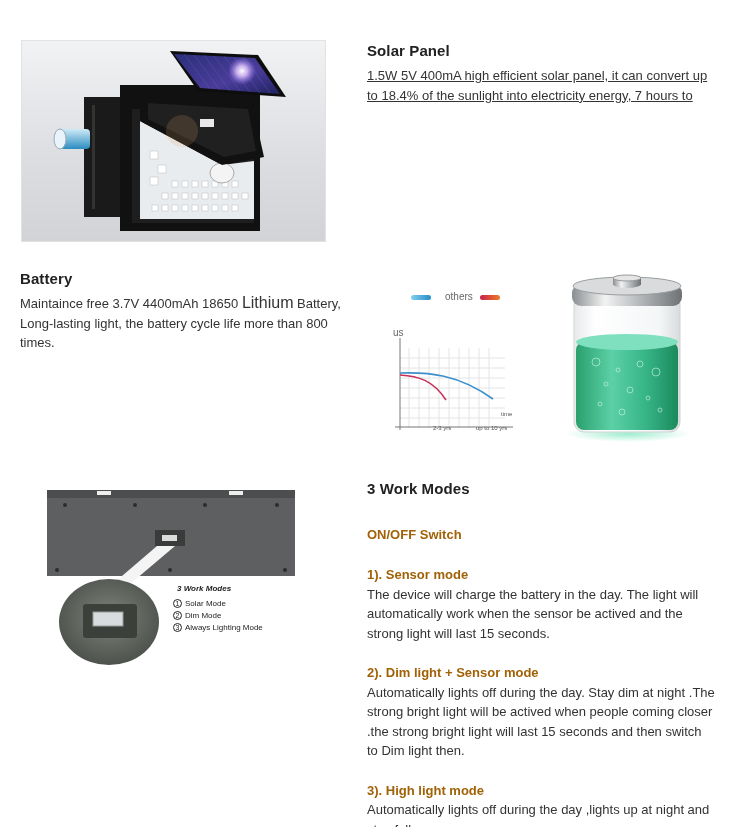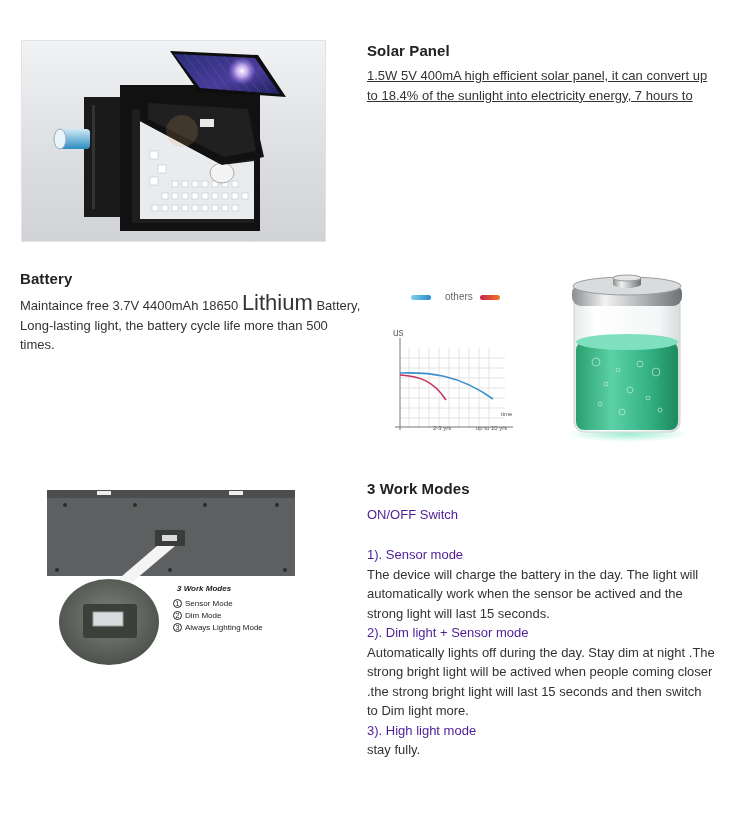--- a/index.html
+++ b/index.html
@@ -1,22 +1,22 @@
 <!DOCTYPE html>
 <html><head>
 <meta charset="utf-8">
 <style>
   * { box-sizing: border-box; margin: 0; padding: 0; }
   html, body { width: 750px; height: 827px; background: #ffffff; overflow: hidden; }
   body { position: relative; font-family: "Liberation Sans", "DejaVu Sans", sans-serif; color: #333333; }
   .abs { position: absolute; }
   .h2 { font-size: 15px; font-weight: bold; color: #222222; letter-spacing: 0.1px; }
   .p { font-size: 13px; line-height: 19.5px; color: #333333; }
-  .sub { font-size: 13px; font-weight: normal; color: #4c1d95; line-height: 19.5px; }
-  .big { font-size: 22px; }
+  .sub { font-size: 13px; font-weight: bold; color: #a16207; line-height: 19.5px; margin-top: 20px; }
+  .big { font-size: 16px; }
 
   
   .solar-img { left: 21px; top: 40px; width: 305px; height: 202px; background: linear-gradient(180deg,#f1f2f4 0%, #dcdde0 60%, #d2d3d6 100%); border: 1px solid #e2e2e2; overflow: hidden; }
 
   
   .chart { left: 383px; top: 285px; width: 142px; height: 160px; }
 
   
   .bat { left: 560px; top: 272px; width: 140px; height: 170px; }
 
@@ -111,21 +111,21 @@
 
 <div class="abs h2" style="left:367px; top:42px;">Solar Panel</div>
 <div class="abs p" style="left:367px; top:66px; width:360px;text-decoration:underline;">
   <div>1.5W 5V 400mA high efficient solar panel, it can convert up</div>
   <div>to 18.4% of the sunlight into electricity energy, 7 hours to</div>
 </div>
 
 <div class="abs h2" style="left:20px; top:270px;">Battery</div>
 <div class="abs p" style="left:20px; top:293px; width:345px;">
   <div><span>Maintaince free 3.7V 4400mAh 18650 </span><span class="big">Lithium</span><span> Battery,</span></div>
-  <div>Long-lasting light, the battery cycle life more than 500 times.</div>
+  <div>Long-lasting light, the battery cycle life more than 800 times.</div>
 </div>
 
 <div class="abs chart">
   <div class="abs" style="left:10px; top:6px; font-size:10px; color:#666;margin-top:36px;">us</div>
   <div class="abs" style="left:28px; top:10px; width:20px; height:5px; border-radius:3px; background:linear-gradient(90deg,#7fd0ee,#2a8ac8);"></div>
   <div class="abs" style="left:62px; top:6px; font-size:10px; color:#666;">others</div>
   <div class="abs" style="left:97px; top:10px; width:20px; height:5px; border-radius:3px; background:linear-gradient(90deg,#c8204a,#ef7a2a);"></div>
   <svg class="abs" style="left:0; top:45px;" width="142" height="115" viewBox="0 0 142 115">
     <g stroke="#e4e4e4" stroke-width="1">
       <line x1="26" y1="18" x2="26" y2="98"></line>
@@ -227,33 +227,34 @@
         <circle cx="240" cy="84" r="2"></circle>
       </g>
     <rect x="110" y="44" width="30" height="16" fill="#3a3c3c"></rect>
     <rect x="117" y="49" width="15" height="6" fill="#dcdcdc"></rect>
     <polygon points="112,60 130,60 78,104 70,96" fill="#f4f4f4"></polygon>
     <ellipse cx="64" cy="136" rx="50" ry="43" fill="url(#lens)"></ellipse>
     <rect x="38" y="118" width="54" height="34" rx="3" fill="#3c403b"></rect>
     <rect x="48" y="126" width="30" height="14" fill="#d8dcde" stroke="#999"></rect>
   </svg>
   <div class="abs modes-cap" style="left:132px; top:98px; font-weight:bold; font-style:italic;">3 Work Modes</div>
-  <div class="abs modes-cap" style="left:128px; top:113px;"><span style="display:inline-block;width:9px;height:9px;border:1px solid #222;border-radius:50%;font-size:7px;line-height:8px;text-align:center;margin-right:3px;">1</span><span>Sensor Mode</span></div>
+  <div class="abs modes-cap" style="left:128px; top:113px;"><span style="display:inline-block;width:9px;height:9px;border:1px solid #222;border-radius:50%;font-size:7px;line-height:8px;text-align:center;margin-right:3px;">1</span><span>Solar Mode</span></div>
   <div class="abs modes-cap" style="left:128px; top:125px;"><span style="display:inline-block;width:9px;height:9px;border:1px solid #222;border-radius:50%;font-size:7px;line-height:8px;text-align:center;margin-right:3px;">2</span><span>Dim Mode</span></div>
   <div class="abs modes-cap" style="left:128px; top:137px;"><span style="display:inline-block;width:9px;height:9px;border:1px solid #222;border-radius:50%;font-size:7px;line-height:8px;text-align:center;margin-right:3px;">3</span><span>Always Lighting Mode</span></div>
 </div>
 
 <div class="abs h2" style="left:367px; top:480px;">3 Work Modes</div>
 <div class="abs sub" style="left:367px; top:505px;">ON/OFF Switch</div>
 
 <div class="abs p" style="left:367px; top:545px; width:370px;">
   <div class="sub">1). Sensor mode</div>
   <div>The device will charge the battery in the day. The light will</div>
   <div>automatically work when the sensor be actived and the</div>
   <div>strong light will last 15 seconds.</div>
   <div class="sub">2). Dim light + Sensor mode</div>
   <div>Automatically lights off during the day. Stay dim at night .The</div>
   <div>strong bright light will be actived when people coming closer</div>
   <div>.the strong bright light will last 15 seconds and then switch</div>
-  <div>to Dim light more.</div>
+  <div>to Dim light then.</div>
   <div class="sub">3). High light mode</div>
+  <div>Automatically lights off during the day ,lights up at night and</div>
   <div>stay fully.</div>
 </div>
 
 </body></html>

